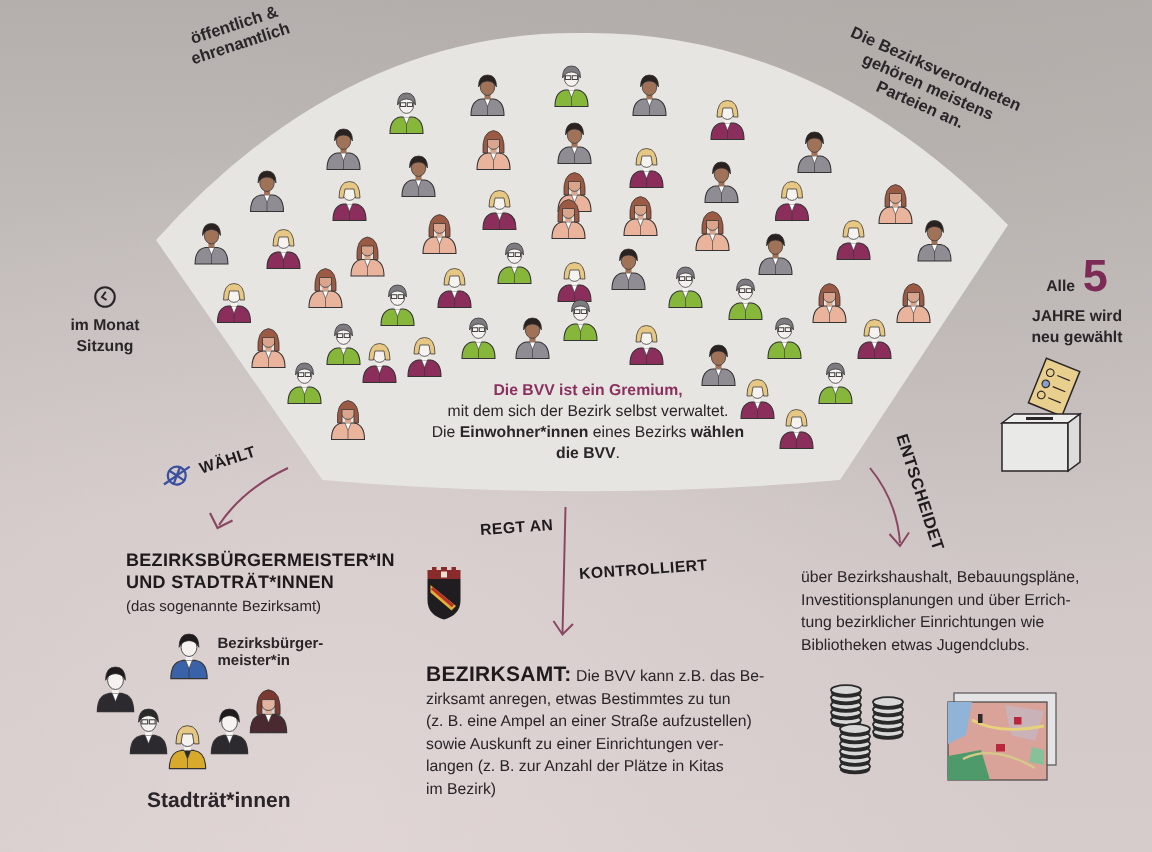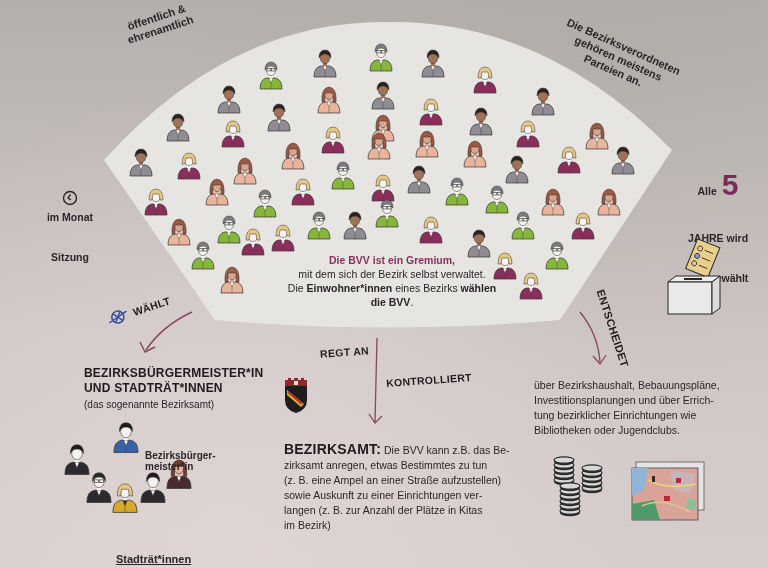--- a/index.html
+++ b/index.html
@@ -39,21 +39,21 @@
   }
   .center-text .accent { color: #8a2f5e; font-weight: bold; }
   .center-text b { font-weight: bold; }
 
   .big-num {
     font-family: "Liberation Sans", sans-serif;
     font-weight: bold; color: #7d2a56;
   }
   .small-bold {
     font-family: "Liberation Sans", sans-serif;
-    font-weight: bold; font-size: 10.5px; line-height: 14px; color: #2a2528; margin-top: 26px;
+    font-weight: bold; font-size: 10.5px; line-height: 14px; color: #2a2528;
   }
   .heading-caps {
     font-family: "Liberation Sans", sans-serif;
     font-weight: bold; font-size: 12px; line-height: 15px; letter-spacing: 0.2px;
     color: #1f1b1d;
   }
   .body-text {
     font-family: "Liberation Sans", sans-serif;
     font-size: 10.5px; line-height: 15px; color: #2a2528;
   }
@@ -793,21 +793,21 @@
     <rect x="11" y="14" width="4" height="4" fill="#e2b4a0"></rect>
     <ellipse cx="13" cy="10" rx="4.8" ry="5.6" fill="#e2b4a0" stroke="#333" stroke-width="0.5"></ellipse>
     <path d="M6,18 Q5,4 13,3 Q21,4 20,18 L17,18 L17,9 L9,9 L9,18 Z" fill="#7a3a30" stroke="#333" stroke-width="0.5"></path>
   </svg>
       </div>
     </div>
   <div class="abs small-bold" style="left:145px; top:424px; font-size:10px; line-height:11px;">
     <div>Bezirksbürger-</div>
     <div>meister*in</div>
   </div>
-  <div class="abs small-bold" style="left:116px; top:526px; font-size:11px;text-decoration:underline;">Stadträt*innen</div>
+  <div class="abs small-bold" style="left:98px; top:526px; font-size:14px;">Stadträt*innen</div>
 
   <div class="abs label-caps" style="left:320px; top:346px; transform: rotate(-4deg);">REGT AN</div>
   <div class="abs label-caps" style="left:386px; top:374px; transform: rotate(-4deg);">KONTROLLIERT</div>
 
   <svg class="abs" style="left:284px; top:378px;" width="24" height="36" viewBox="0 0 24 36">
     <path d="M1,2 L4,2 L4,0 L7,0 L7,2 L10,2 L10,0 L14,0 L14,2 L17,2 L17,0 L20,0 L20,2 L23,2 L23,8 L1,8 Z" fill="#8a2a2a"></path>
     <rect x="10" y="3" width="4" height="4" fill="#e8e0d0"></rect>
     <path d="M1,8 L23,8 L23,22 Q23,32 12,35 Q1,32 1,22 Z" fill="#1f1d1f"></path>
     <path d="M3,12 L20,26 L17,29 L3,17 Z" fill="#e2b13a"></path>
     <path d="M4,14 L18,26" stroke="#b8322a" stroke-width="2.2"></path>
@@ -823,21 +823,21 @@
     <div class="body-text">langen (z. B. zur Anzahl der Plätze in Kitas</div>
     <div class="body-text">im Bezirk)</div>
   </div>
 
   <div class="abs label-caps" style="left:606px; top:288px; transform: rotate(72deg); transform-origin:left top; font-size:11px;">ENTSCHEIDET</div>
 
   <div class="abs" style="left:534px; top:378px; width:230px;">
     <div class="body-text">über Bezirkshaushalt, Bebauungspläne,</div>
     <div class="body-text">Investitionsplanungen und über Errich-</div>
     <div class="body-text">tung bezirklicher Einrichtungen wie</div>
-    <div class="body-text">Bibliotheken oder Jugendclubs.</div>
+    <div class="body-text">Bibliotheken etwas Jugendclubs.</div>
   </div>
 
   <svg class="abs" style="left:552px; top:456px;" width="60" height="64" viewBox="0 0 60 64">
     <g id="coinstack1">
         <ellipse cx="12" cy="26" rx="10" ry="3.2" fill="#2a2a2a"></ellipse>
         <ellipse cx="12" cy="24" rx="10" ry="3.2" fill="#d8d8d8" stroke="#2a2a2a" stroke-width="1.2"></ellipse>
         <ellipse cx="12" cy="21" rx="10" ry="3.2" fill="#2a2a2a"></ellipse>
         <ellipse cx="12" cy="19" rx="10" ry="3.2" fill="#d8d8d8" stroke="#2a2a2a" stroke-width="1.2"></ellipse>
         <ellipse cx="12" cy="16" rx="10" ry="3.2" fill="#2a2a2a"></ellipse>
         <ellipse cx="12" cy="14" rx="10" ry="3.2" fill="#d8d8d8" stroke="#2a2a2a" stroke-width="1.2"></ellipse>

